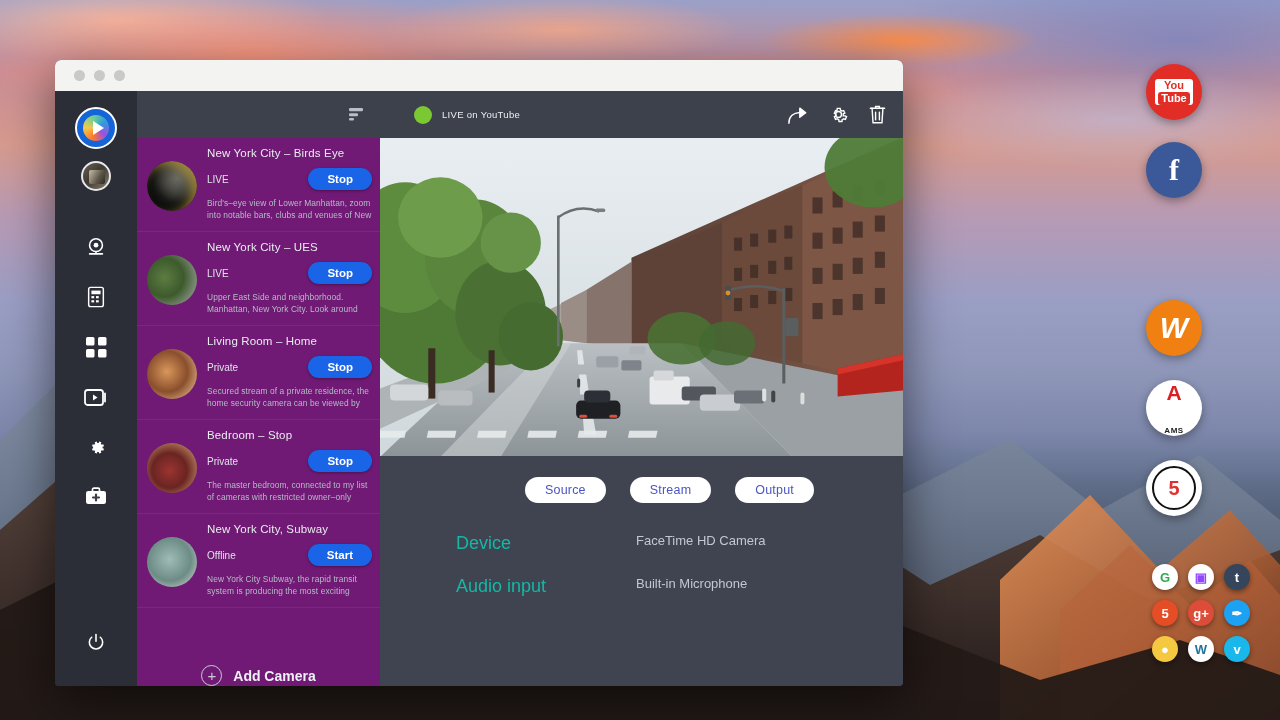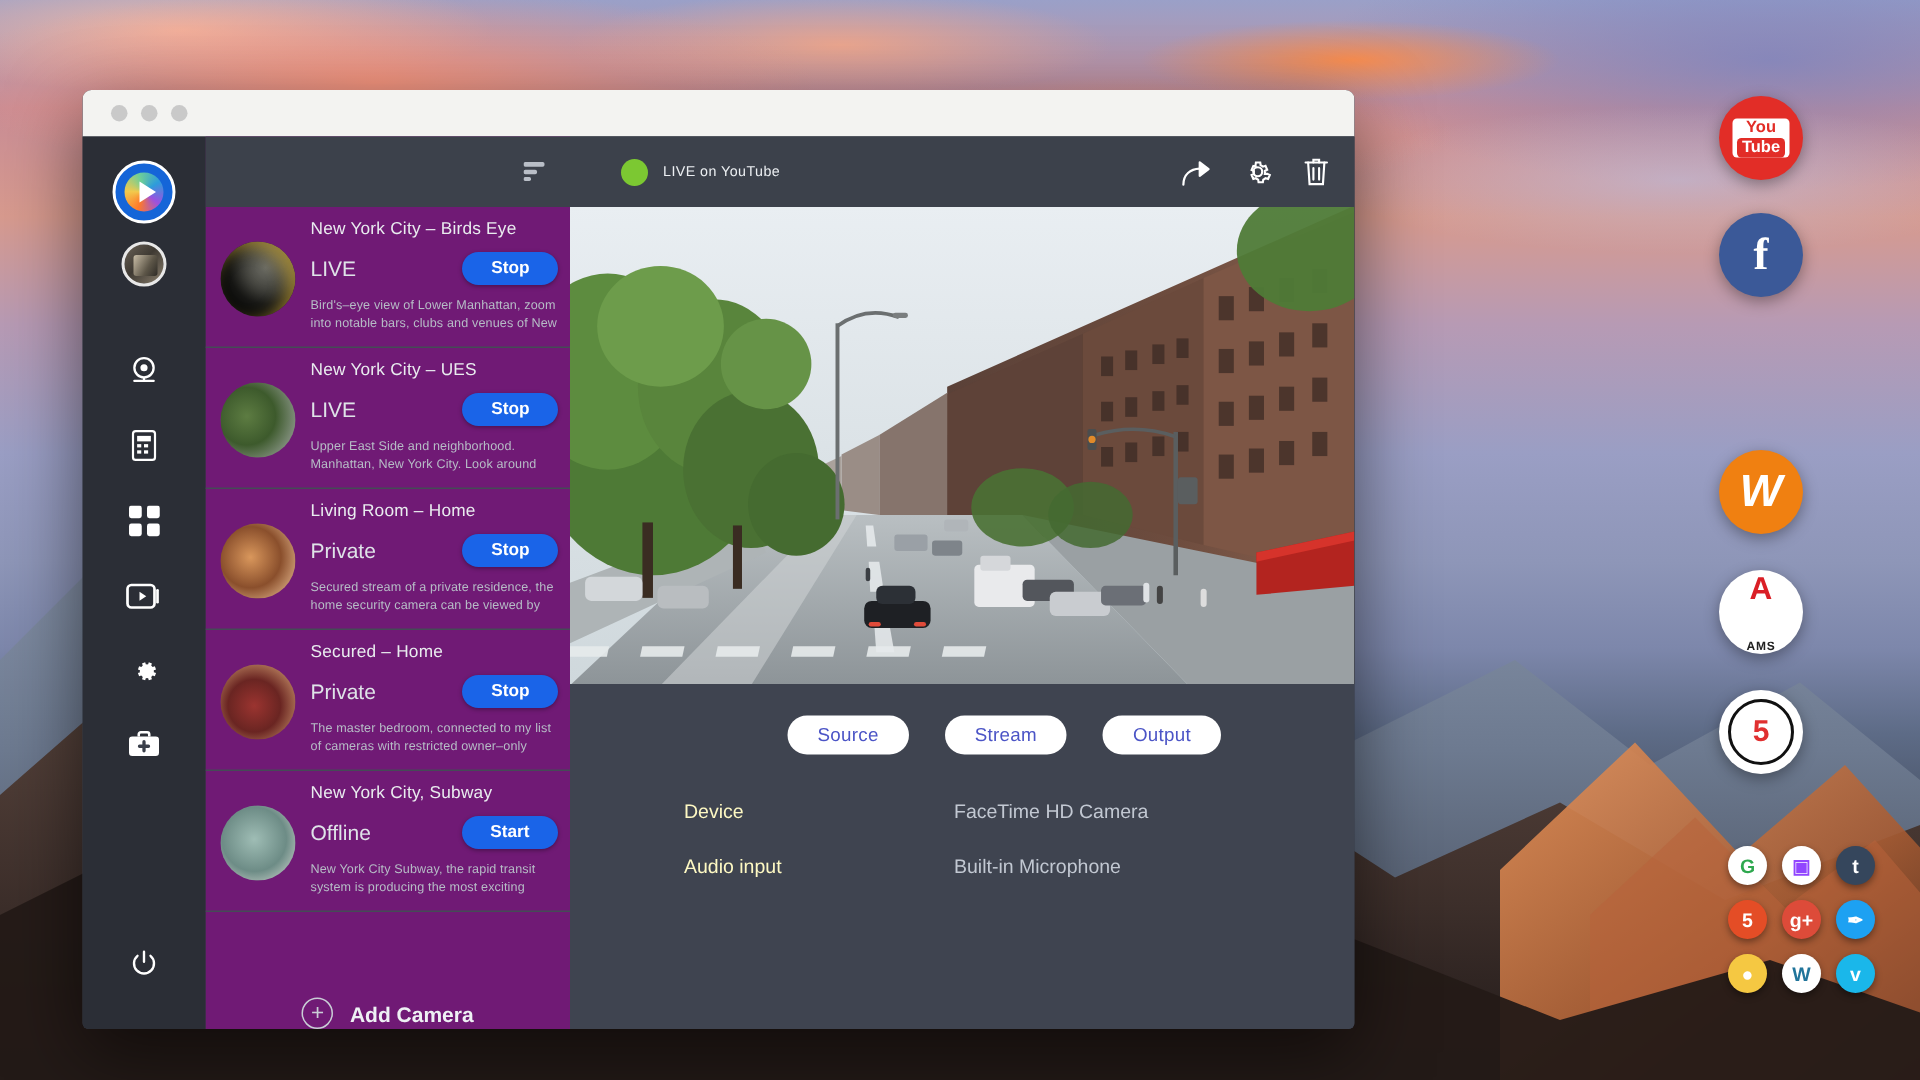--- a/index.html
+++ b/index.html
@@ -118,21 +118,21 @@
   }
   .thumb-0 { background: radial-gradient(circle at 60% 35%, #6b6b63 0%, #2a2a26 55%), linear-gradient(160deg,#2b2b28,#1a1a18);
              box-shadow: inset -6px 4px 10px rgba(230,190,60,.55), inset 8px -8px 12px rgba(0,0,0,.7); }
   .thumb-1 { background: radial-gradient(circle at 35% 45%, #5d7c42 0%, #3d5a2c 45%, #9aa29a 90%), linear-gradient(160deg,#4f6b3a,#8e9690); }
   .thumb-2 { background: radial-gradient(circle at 40% 45%, #d9975c 0%, #8a4f2c 50%, #f0c49a 95%), linear-gradient(150deg,#c07a42,#2d1c12); }
   .thumb-3 { background: radial-gradient(circle at 45% 55%, #9b3430 0%, #6a2522 45%, #d9a678 95%), linear-gradient(160deg,#8c8f92,#5a2420); }
   .thumb-4 { background: radial-gradient(circle at 45% 45%, #9fbdb5 0%, #6d8c86 55%, #d4d9d2 95%), linear-gradient(150deg,#8fb0a8,#4f6a66); }
   .cam-main { flex: 1; min-width: 0; }
   .cam-title { color: #e9ecef; font-size: 11.5px; letter-spacing: .15px; margin-bottom: 9px; }
   .cam-row { display: flex; align-items: center; justify-content: space-between; margin-bottom: 8px; }
-  .cam-state { color: #dfe3e8; font-size: 14px; }
+  .cam-state { color: #dfe3e8; font-size: 10px; }
   .cam-btn {
     background: #1a64e8; color: #fff; font-size: 11.5px; font-weight: bold;
     border: none; border-radius: 13px; padding: 5px 19px; cursor: pointer;
     box-shadow: 0 1px 3px rgba(0,0,0,.35);
   }
   .cam-desc {
     color: #b6bcc6; font-size: 8.4px; line-height: 1.42; letter-spacing: .1px;
     overflow: hidden; max-height: 24px;
   }
   #add-camera {
@@ -162,21 +162,21 @@
   #video-svg { width: 100%; height: 100%; display: block; }
 
   #seg-row { display: flex; justify-content: center; gap: 24px; padding: 21px 0 0 0; margin-left: 56px; }
   .seg-btn {
     background: #fff; color: #4b54c6; font-size: 12.5px; letter-spacing: .2px;
     border: none; border-radius: 13px; padding: 6px 20px; cursor: pointer;
   }
 
   #info-table { padding: 30px 0 0 76px; }
   .info-row { display: flex; margin-bottom: 22px; }
-  .info-label { width: 152px; color: #fef9c3; font-size: 13px; }
+  .info-label { width: 152px; color: #14b8a6; font-size: 18px; }
   .info-value { color: #c2c8d2; font-size: 13px; margin-left: 28px; }
 
   
   #dock { position: absolute; right: 0; top: 0; width: 140px; height: 649px; }
   .dock-icon {
     position: absolute; width: 56px; height: 56px; border-radius: 50%;
     display: flex; align-items: center; justify-content: center; cursor: pointer;
     box-shadow: 0 3px 10px rgba(0,0,0,.35);
   }
   #mini-grid { position: absolute; left: 1152px; top: 564px; width: 112px; height: 104px; }
@@ -334,21 +334,21 @@
               <div class="cam-row">
                 <span class="cam-state">Private</span>
                 <button class="cam-btn">Stop</button>
               </div>
               <div class="cam-desc">Secured stream of a private residence, the home security camera can be viewed by it's creator ...</div>
             </div>
           </div>
           <div class="cam-item">
             <div class="cam-thumb thumb-3"></div>
             <div class="cam-main">
-              <div class="cam-title">Secured – Home</div>
+              <div class="cam-title">Bedroom – Stop</div>
               <div class="cam-row">
                 <span class="cam-state">Private</span>
                 <button class="cam-btn">Stop</button>
               </div>
               <div class="cam-desc">The master bedroom, connected to my list of cameras with restricted owner–only access. ...</div>
             </div>
           </div>
           <div class="cam-item">
             <div class="cam-thumb thumb-4"></div>
             <div class="cam-main">

